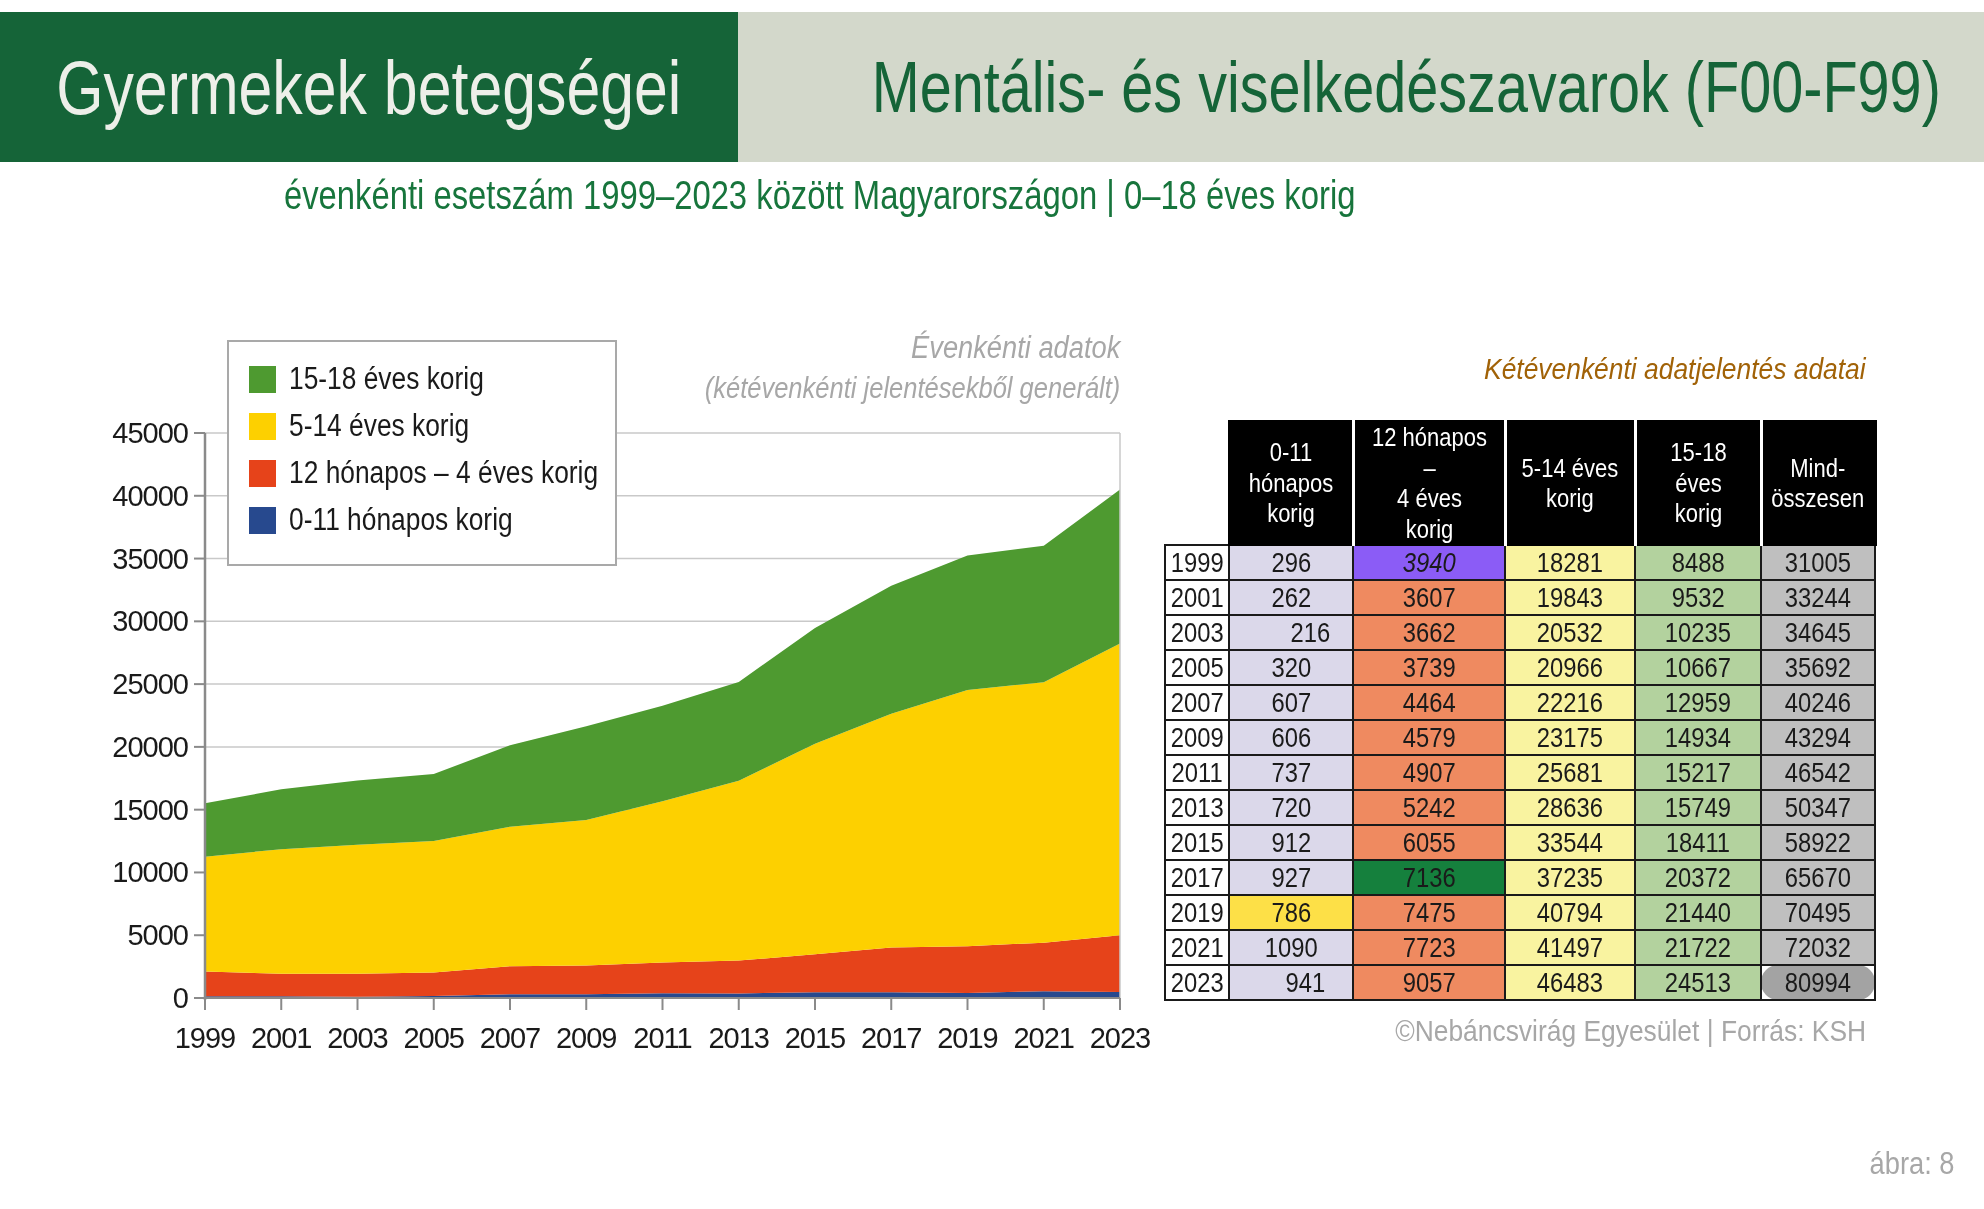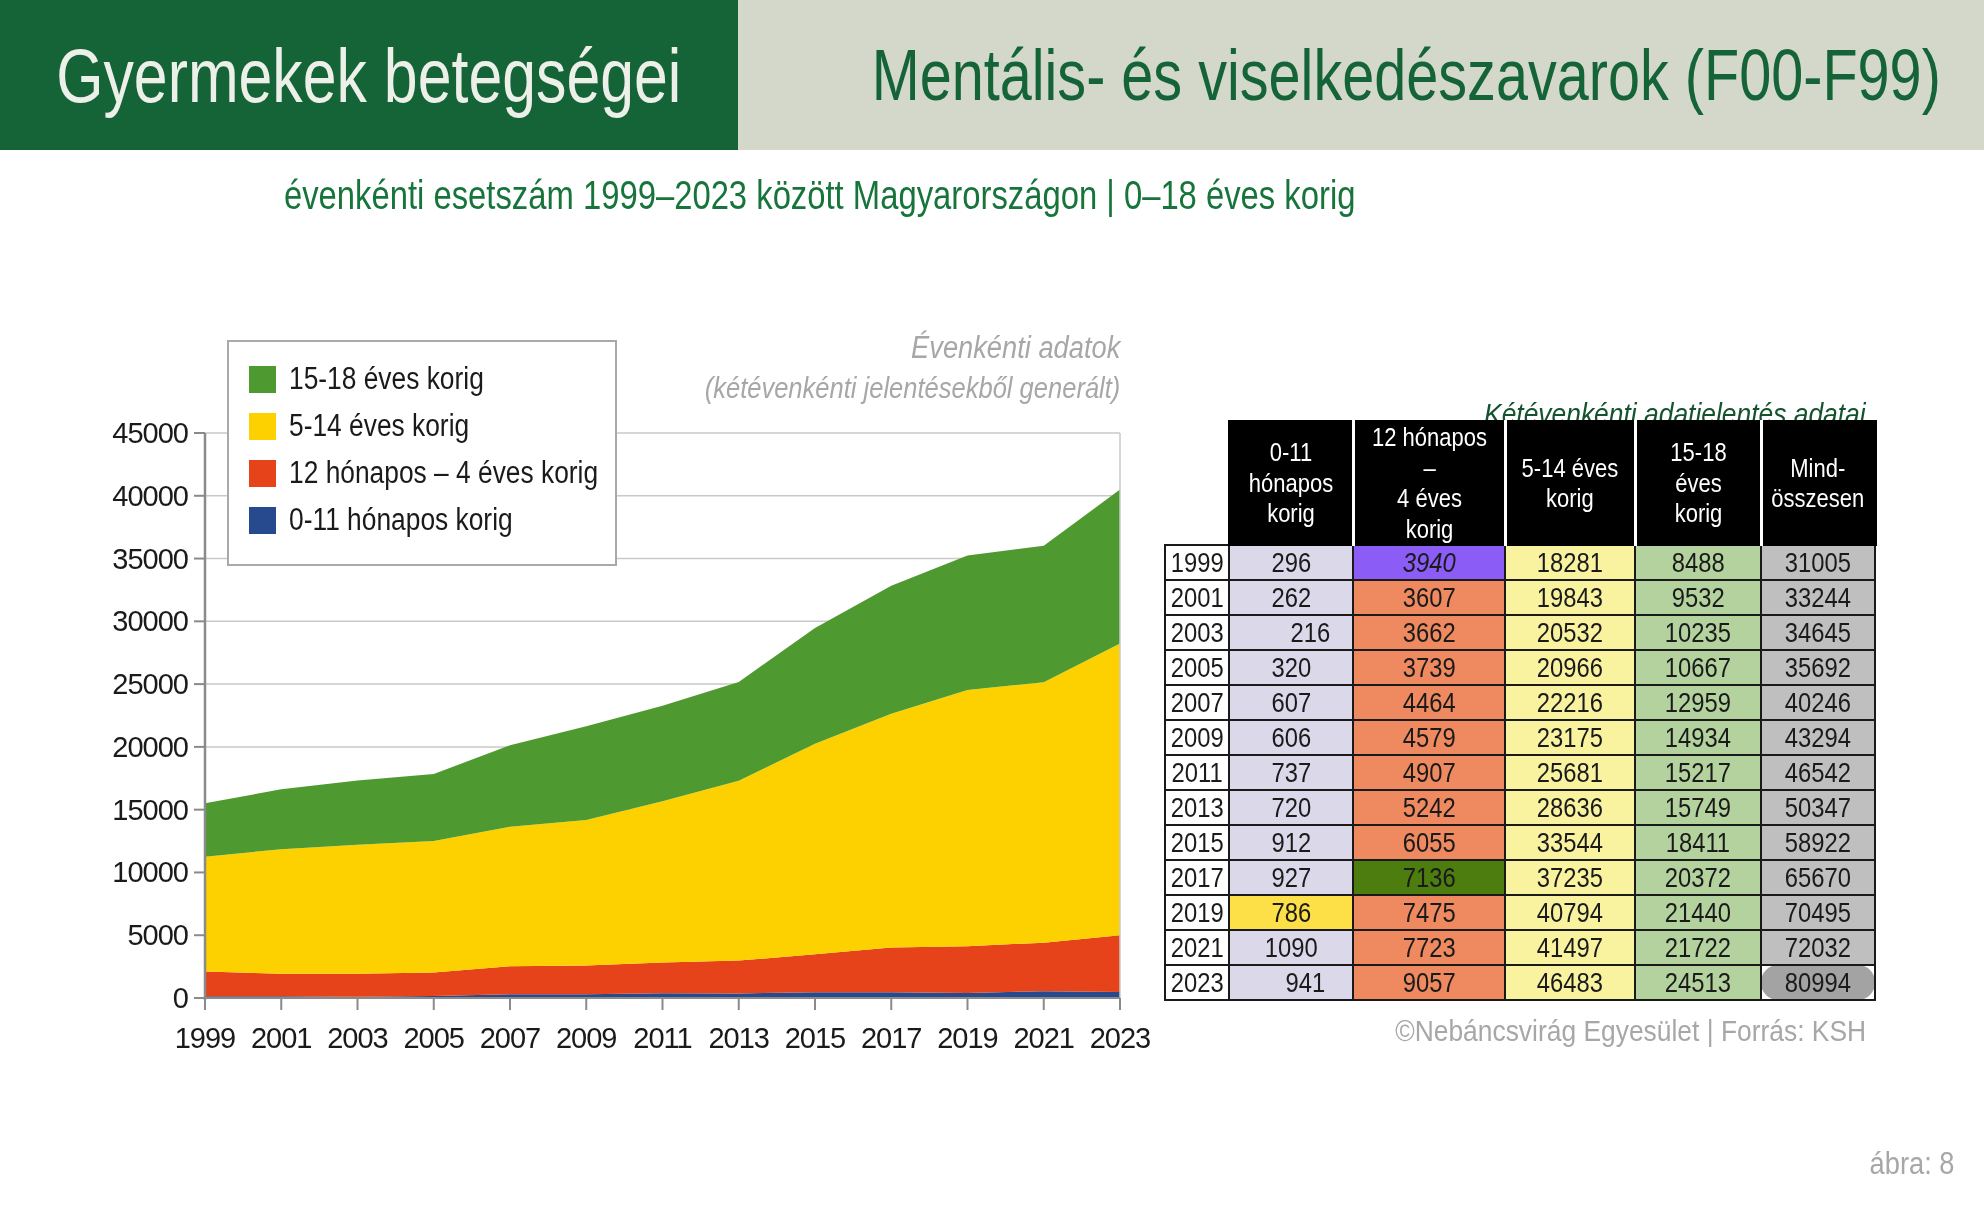--- a/index.html
+++ b/index.html
@@ -4,21 +4,21 @@
 <style>
   html,body{margin:0;padding:0;background:#ffffff;}
   .canvas{position:relative;width:1984px;height:1209px;background:#ffffff;overflow:hidden;
           font-family:"Liberation Sans",sans-serif;color:#1a1a1a;}
 
   
   .cx{display:inline-block;transform:scaleX(0.80);transform-origin:50% 50%;white-space:nowrap;}
   .cxr{display:inline-block;transform:scaleX(0.88);transform-origin:100% 50%;white-space:nowrap;}
 
   
-  .header-band{position:absolute;left:0;top:0;width:1984px;height:150px;display:flex;}
+  .header-band{position:absolute;left:0;top:12px;width:1984px;height:150px;display:flex;}
   .header-left{width:738px;height:100%;display:flex;align-items:center;justify-content:center;}
   .title-left{color:#edefe9;font-size:76px;}
   .header-right{flex:1;display:flex;align-items:center;justify-content:center;}
   .title-right{font-size:72px;}
   .subtitle{position:absolute;left:0;top:172px;width:1640px;text-align:center;font-size:41px;}
 
   
   .annotation{position:absolute;top:328px;right:864px;text-align:right;font-style:italic;line-height:40px;}
   .annotation span{display:block;}
   .ann-line1{font-size:31px;}
@@ -153,21 +153,21 @@
       <div class="legend-item">
         <span class="swatch" style="background: rgb(230, 67, 26);"></span>
         <span class="legend-label">12 hónapos – 4 éves korig</span>
       </div>
       <div class="legend-item">
         <span class="swatch" style="background: rgb(39, 73, 142);"></span>
         <span class="legend-label">0-11 hónapos korig</span>
       </div>
     </div>
 
-  <div class="table-heading" style="color: #14532d; margin-top: 45px;">
+  <div class="table-heading" style="color: #a16207;">
     <span class="cxr">Kétévenkénti adatjelentés adatai</span>
   </div>
 
   <div class="table-wrap">
     <table class="data-table">
       <colgroup>
         <col style="width:56px">
           <col style="width:124px">
           <col style="width:152px">
         <col style="width:130px">
@@ -260,21 +260,21 @@
             <td style="background: rgb(255, 255, 255);"><span class="cnum">2015</span></td>
             <td style="background: rgb(219, 216, 234);"><span class="cnum">912</span></td>
             <td style="background: rgb(239, 138, 96);"><span class="cnum">6055</span></td>
             <td style="background: rgb(249, 243, 160);"><span class="cnum">33544</span></td>
             <td style="background: rgb(179, 210, 158);"><span class="cnum">18411</span></td>
             <td style="background: rgb(191, 191, 191);"><span class="cnum">58922</span></td>
           </tr>
           <tr>
             <td style="background: rgb(255, 255, 255);"><span class="cnum">2017</span></td>
             <td style="background: rgb(219, 216, 234);"><span class="cnum">927</span></td>
-            <td style="background: #4d7c0f; text-decoration: underline;"><span class="cnum">7136</span></td>
+            <td style="background: #15803d; text-decoration: underline;"><span class="cnum">7136</span></td>
             <td style="background: rgb(249, 243, 160);"><span class="cnum">37235</span></td>
             <td style="background: rgb(179, 210, 158);"><span class="cnum">20372</span></td>
             <td style="background: rgb(191, 191, 191);"><span class="cnum">65670</span></td>
           </tr>
           <tr>
             <td style="background: rgb(255, 255, 255);"><span class="cnum">2019</span></td>
             <td style="background: #fde047;"><span class="cnum">786</span></td>
             <td style="background: rgb(239, 138, 96);"><span class="cnum">7475</span></td>
             <td style="background: rgb(249, 243, 160);"><span class="cnum">40794</span></td>
             <td style="background: rgb(179, 210, 158);"><span class="cnum">21440</span></td>

